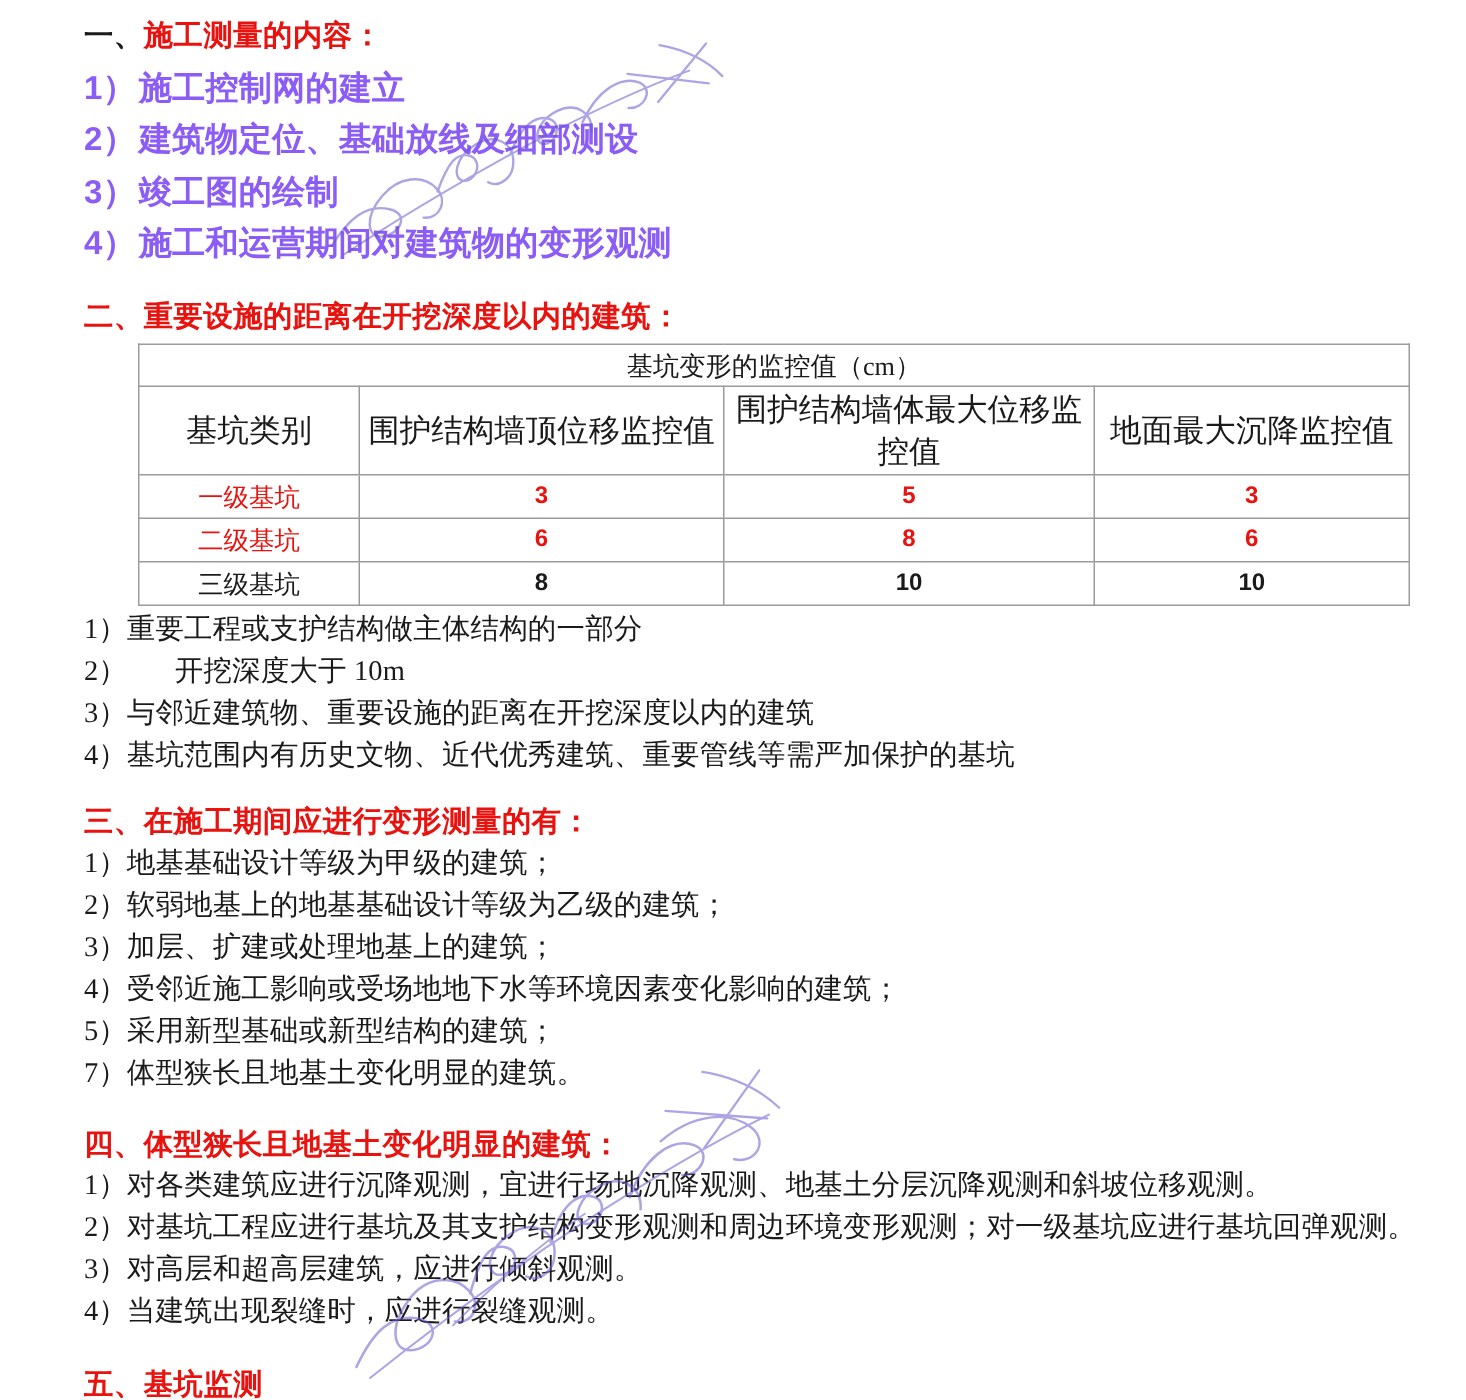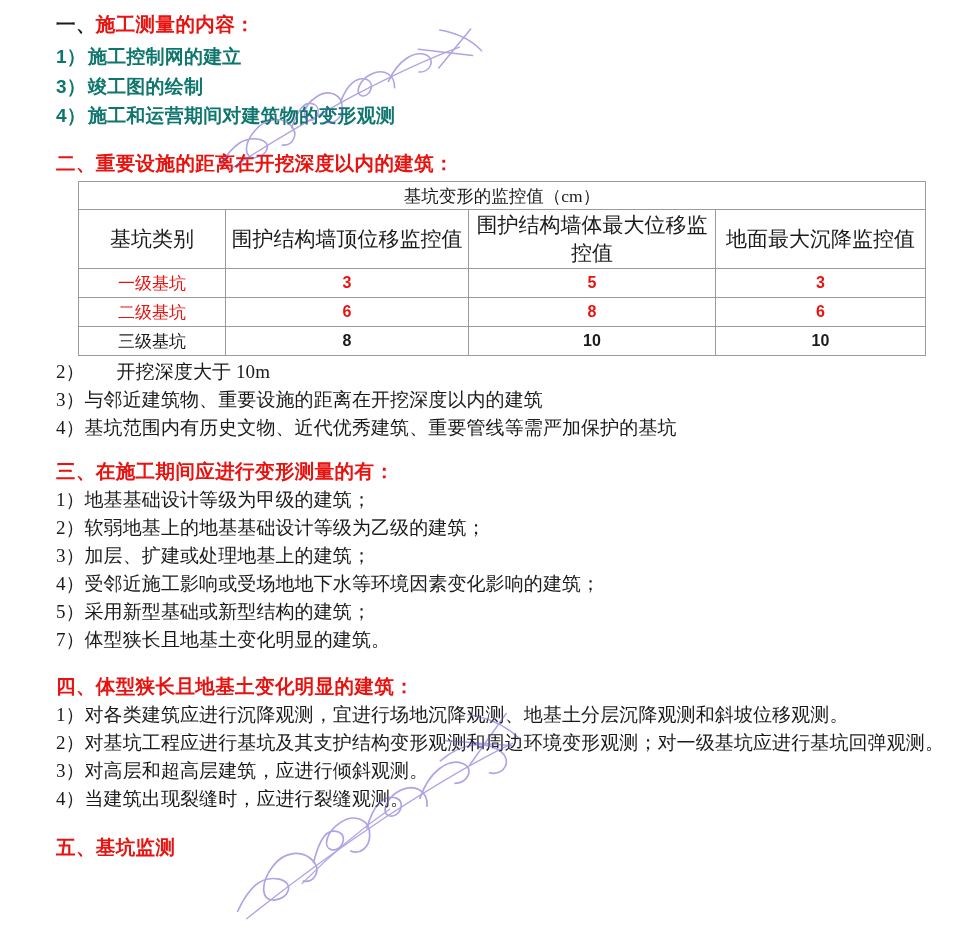--- a/index.html
+++ b/index.html
@@ -33,41 +33,41 @@
     line-height: 1.25;
     white-space: nowrap;
   }
   .heading .num-black { color: #1a1a1a; }
 
   
   .blue-list { margin: 6px 0 0 0; }
   .blue-list .li {
     font-family: "Liberation Sans", "DejaVu Sans", sans-serif;
     font-weight: bold;
-    font-size: 19px;
-    color: #0f766e;
+    font-size: 22px;
+    color: #8b5cf6;
     line-height: 1.55;
     letter-spacing: 0.2px;
     white-space: nowrap;
   }
   .blue-list .li .marker { margin-right: 2px; }
 
   
   .serif-list { margin: 2px 0 0 0; }
   .serif-list .li {
     font-size: 19px;
     line-height: 1.48;
     color: #1a1a1a;
     letter-spacing: 0.1px;
   }
   .serif-list .li .marker { letter-spacing: 0px; }
   .latin { font-family: "Liberation Serif", "DejaVu Serif", serif; margin-left: 32px; }
 
   
-  .tbl-wrap { margin: 6px 0 0 22px; }
+  .tbl-wrap { margin: 6px 0 0 36px; }
   table.monitor {
     border-collapse: collapse;
     width: 847px;
     table-layout: fixed;
     font-size: 17px;
   }
   table.monitor td {
     border: 1px solid #9b9b9b;
     text-align: center;
     height: 26px;
@@ -102,20 +102,21 @@
 </style>
 </head>
 <body>
 
 <div class="page">
 
   <div>
     <div class="heading"><span class="num-black">一、</span><span>施工测量的内容：</span></div>
     <div class="blue-list">
       <div class="li"><span class="marker">1）</span><span>施工控制网的建立</span></div>
+      <div class="li"><span class="marker">2）</span><span>建筑物定位、基础放线及细部测设</span></div>
       <div class="li"><span class="marker">3）</span><span>竣工图的绘制</span></div>
       <div class="li"><span class="marker">4）</span><span>施工和运营期间对建筑物的变形观测</span></div>
     </div>
   </div>
 
   <div class="sp-a"></div>
 
   <div>
     <div class="heading"><span>二、</span><span>重要设施的距离在开挖深度以内的建筑：</span></div>
 
@@ -153,20 +154,21 @@
             <td>三级基坑</td>
             <td class="num">8</td>
             <td class="num">10</td>
             <td class="num">10</td>
           </tr>
         </tbody>
       </table>
     </div>
 
     <div class="serif-list">
+      <div class="li"><span class="marker">1）</span><span>重要工程或支护结构做主体结构的一部分</span></div>
       <div class="li"><span class="marker">2）</span><span class="latin">开挖深度大于 10m</span></div>
       <div class="li"><span class="marker">3）</span><span>与邻近建筑物、重要设施的距离在开挖深度以内的建筑</span></div>
       <div class="li"><span class="marker">4）</span><span>基坑范围内有历史文物、近代优秀建筑、重要管线等需严加保护的基坑</span></div>
     </div>
   </div>
 
   <div class="sp-b"></div>
 
   <div>
     <div class="heading"><span>三、</span><span>在施工期间应进行变形测量的有：</span></div>

